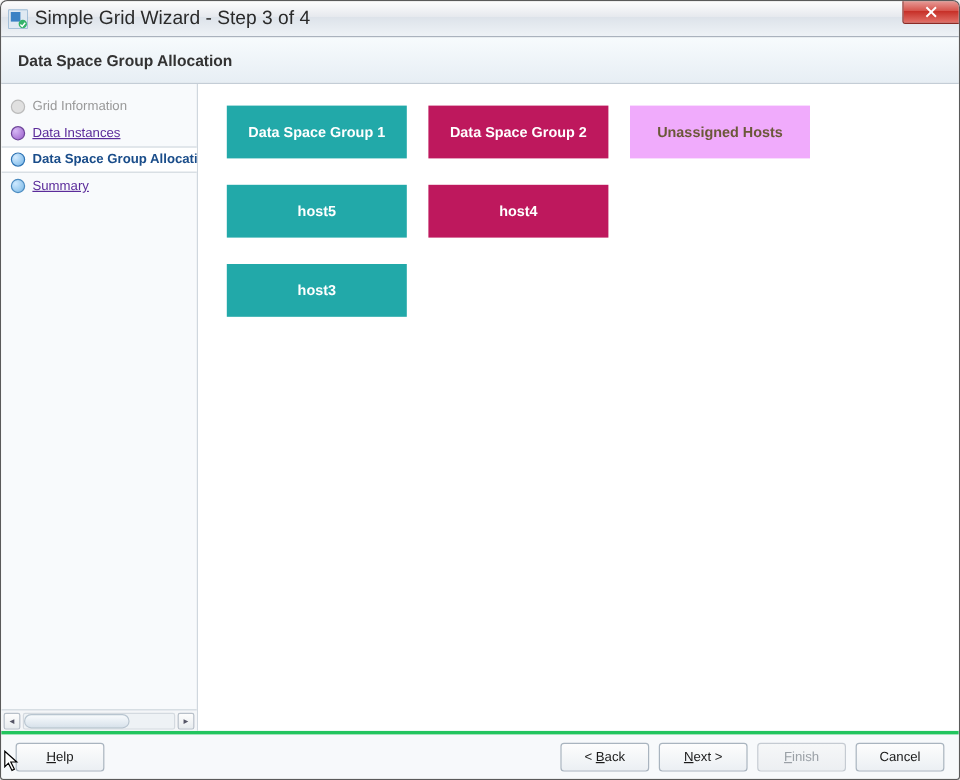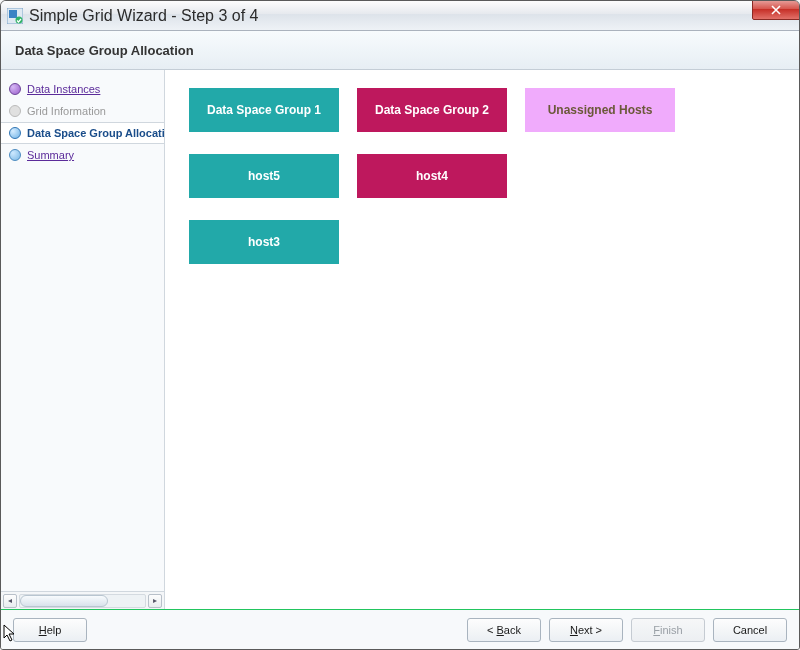--- a/index.html
+++ b/index.html
@@ -138,21 +138,21 @@
     color:#fff; font-weight:bold; font-size:12px;
     cursor:grab;
     user-select:none;
   }
   .tile.header-tile { height:44px;}
   .tile.teal { background:#22a9a9; }
   .tile.brown { background:#be185d; }
   .tile.cream { background:#f0abfc; color:#6b5839; }
   .footer {
     height:40px;
-    border-top:1px solid #22c55e;
+    border-top:3px solid #22c55e;
     background:#f7f9fb;
     display:flex; align-items:center;
     padding:0 12px;
     gap:8px;
   }
   .footer .spacer { flex:1; }
   .btn {
     min-width:74px; height:24px;
     background:linear-gradient(#fdfdfd,#ebeff3);
     border:1px solid #a9b4bf;
@@ -198,27 +198,27 @@
   </div>
 
   <div class="header">
     <span>Data Space Group Allocation</span>
   </div>
 
   <div class="body">
 
     <div class="sidebar">
       <div class="steps" id="steps" style="overflow: hidden;">
+          <div class="step disabled">
+            <span class="dot"></span>
+            <span>Grid Information</span>
+          </div>
           <div class="step visited">
             <span class="dot"></span>
             <span>Data Instances</span>
-          </div>
-          <div class="step disabled">
-            <span class="dot"></span>
-            <span>Grid Information</span>
           </div>
           <div class="step current">
             <span class="dot"></span>
             <span>Data Space Group Allocation</span>
           </div>
           <div class="step pending">
             <span class="dot"></span>
             <span>Summary</span>
           </div>
         </div>

